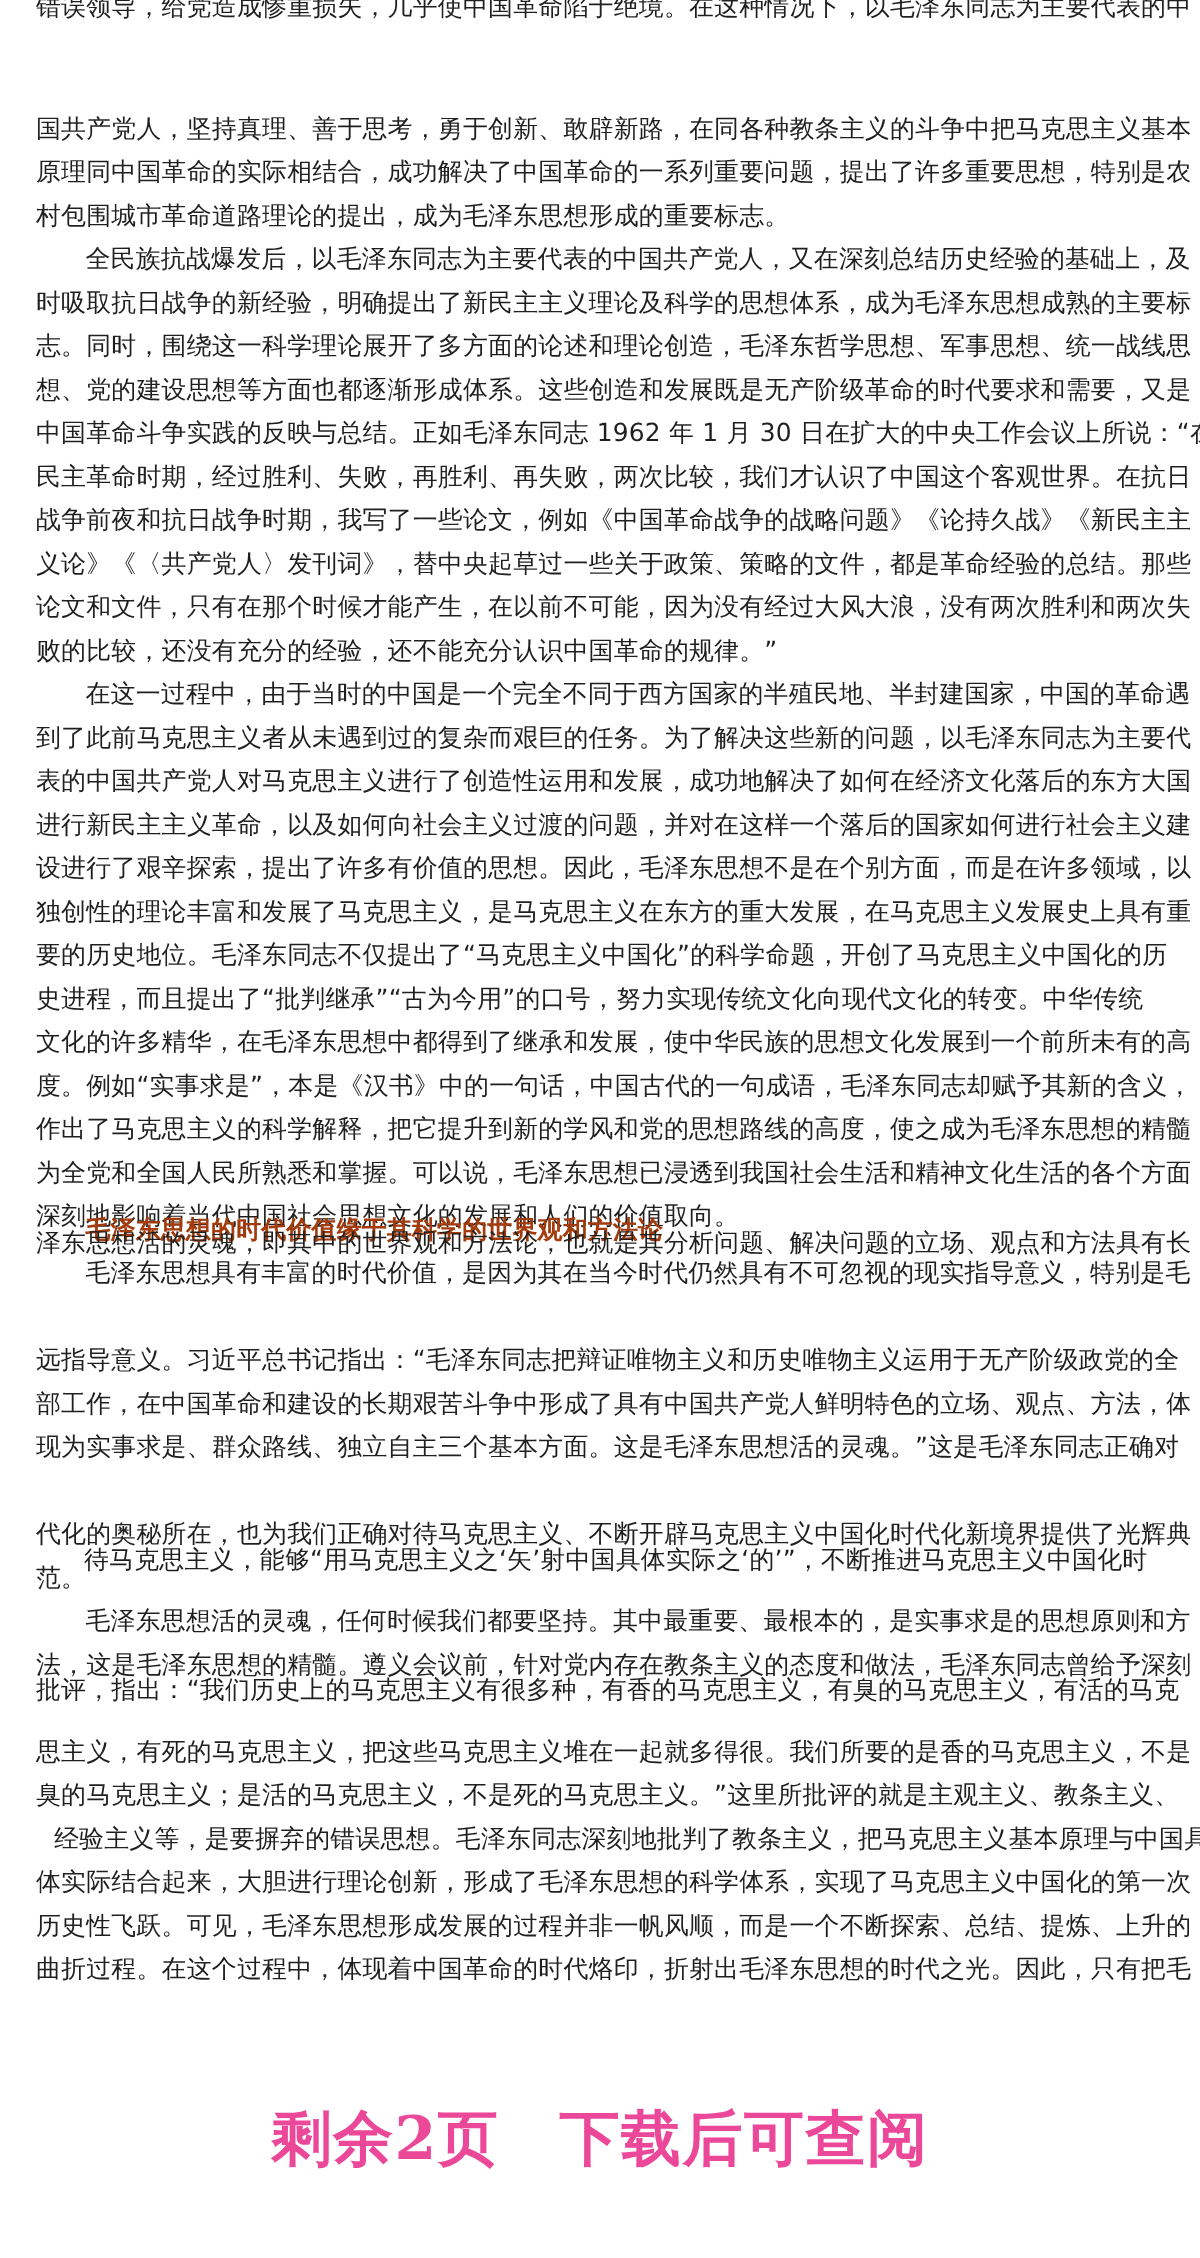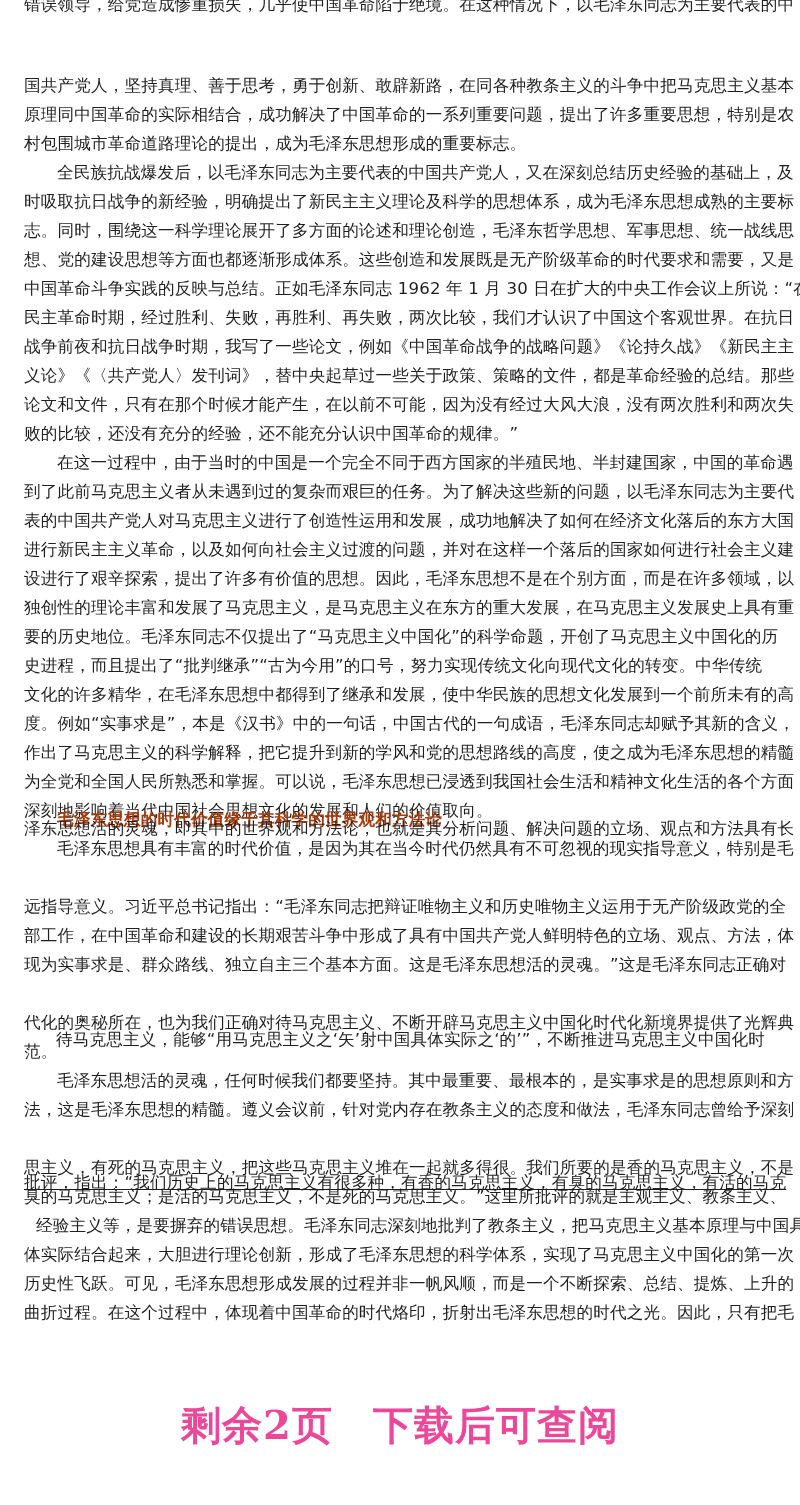--- a/index.html
+++ b/index.html
@@ -53,21 +53,21 @@
       <div class="line indent" style="top: 834px;">毛泽东思想具有丰富的时代价值，是因为其在当今时代仍然具有不可忽视的现实指导意义，特别是毛</div>
       <div class="line" style="top: 814px;">泽东思想活的灵魂，即其中的世界观和方法论，也就是其分析问题、解决问题的立场、观点和方法具有长</div>
       <div class="line" style="top: 892px;">远指导意义。习近平总书记指出：“毛泽东同志把辩证唯物主义和历史唯物主义运用于无产阶级政党的全</div>
       <div class="line" style="top: 921px;">部工作，在中国革命和建设的长期艰苦斗争中形成了具有中国共产党人鲜明特色的立场、观点、方法，体</div>
       <div class="line" style="top: 950px;">现为实事求是、群众路线、独立自主三个基本方面。这是毛泽东思想活的灵魂。”这是毛泽东同志正确对</div>
       <div class="line" style="top: 1025px; margin-left: 32px;">待马克思主义，能够“用马克思主义之‘矢’射中国具体实际之‘的’”，不断推进马克思主义中国化时</div>
       <div class="line" style="top: 1008px;">代化的奥秘所在，也为我们正确对待马克思主义、不断开辟马克思主义中国化时代化新境界提供了光辉典</div>
       <div class="line" style="top: 1037px;">范。</div>
       <div class="line indent" style="top: 1066px;">毛泽东思想活的灵魂，任何时候我们都要坚持。其中最重要、最根本的，是实事求是的思想原则和方</div>
       <div class="line" style="top: 1095px;">法，这是毛泽东思想的精髓。遵义会议前，针对党内存在教条主义的态度和做法，毛泽东同志曾给予深刻</div>
-      <div class="line" style="top: 1168px; text-decoration: underline;">批评，指出：“我们历史上的马克思主义有很多种，有香的马克思主义，有臭的马克思主义，有活的马克</div>
+      <div class="line" style="top: 1112px;">批评，指出：“我们历史上的马克思主义有很多种，有香的马克思主义，有臭的马克思主义，有活的马克</div>
       <div class="line" style="top: 1153px;">思主义，有死的马克思主义，把这些马克思主义堆在一起就多得很。我们所要的是香的马克思主义，不是</div>
       <div class="line" style="top: 1182px;">臭的马克思主义；是活的马克思主义，不是死的马克思主义。”这里所批评的就是主观主义、教条主义、</div>
       <div class="line" style="top: 1211px; margin-left: 12px;">经验主义等，是要摒弃的错误思想。毛泽东同志深刻地批判了教条主义，把马克思主义基本原理与中国具</div>
       <div class="line" style="top: 1240px;">体实际结合起来，大胆进行理论创新，形成了毛泽东思想的科学体系，实现了马克思主义中国化的第一次</div>
       <div class="line" style="top: 1269px;">历史性飞跃。可见，毛泽东思想形成发展的过程并非一帆风顺，而是一个不断探索、总结、提炼、上升的</div>
       <div class="line" style="top: 1298px;">曲折过程。在这个过程中，体现着中国革命的时代烙印，折射出毛泽东思想的时代之光。因此，只有把毛</div>
     </div>
 
   <div class="more">
     <span>剩余2页</span><span class="gap"></span><span>下载后可查阅</span>

